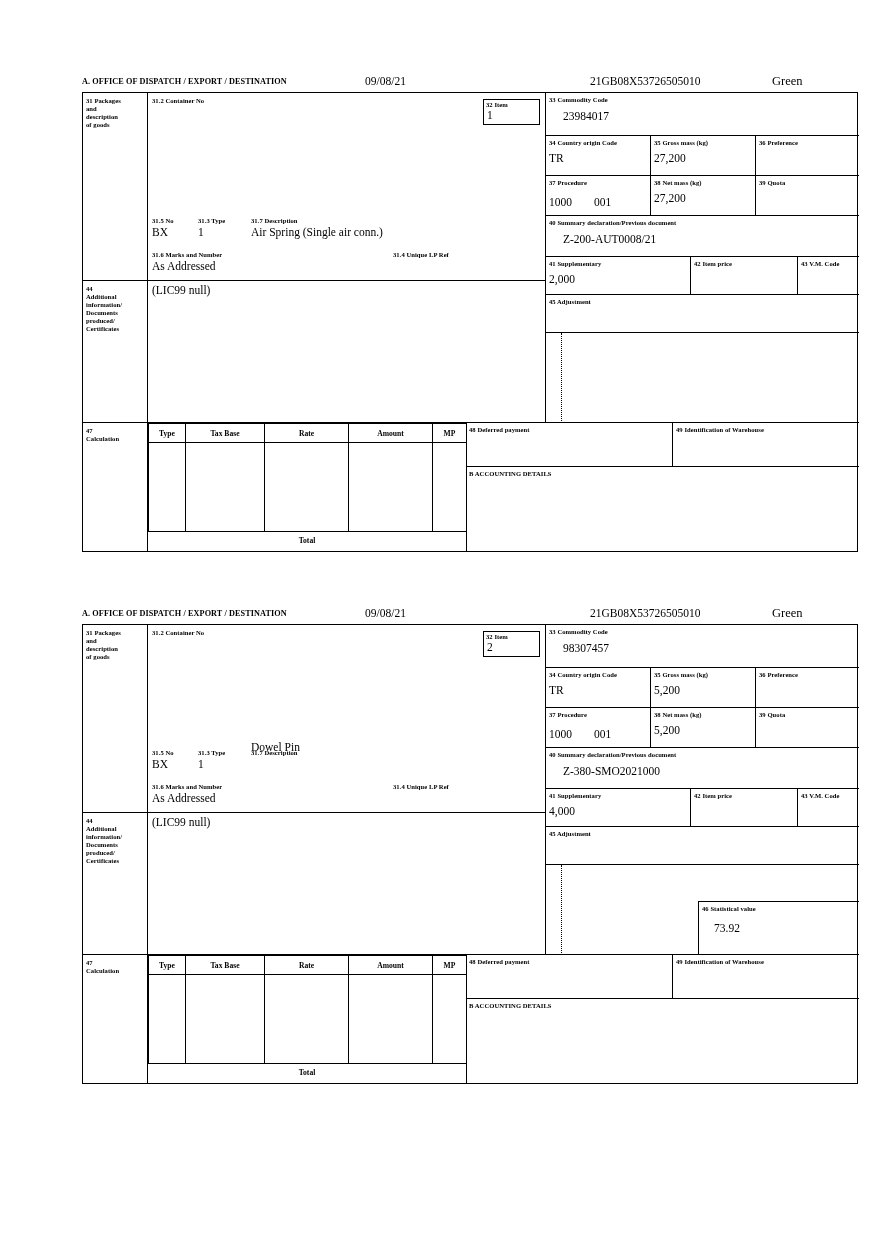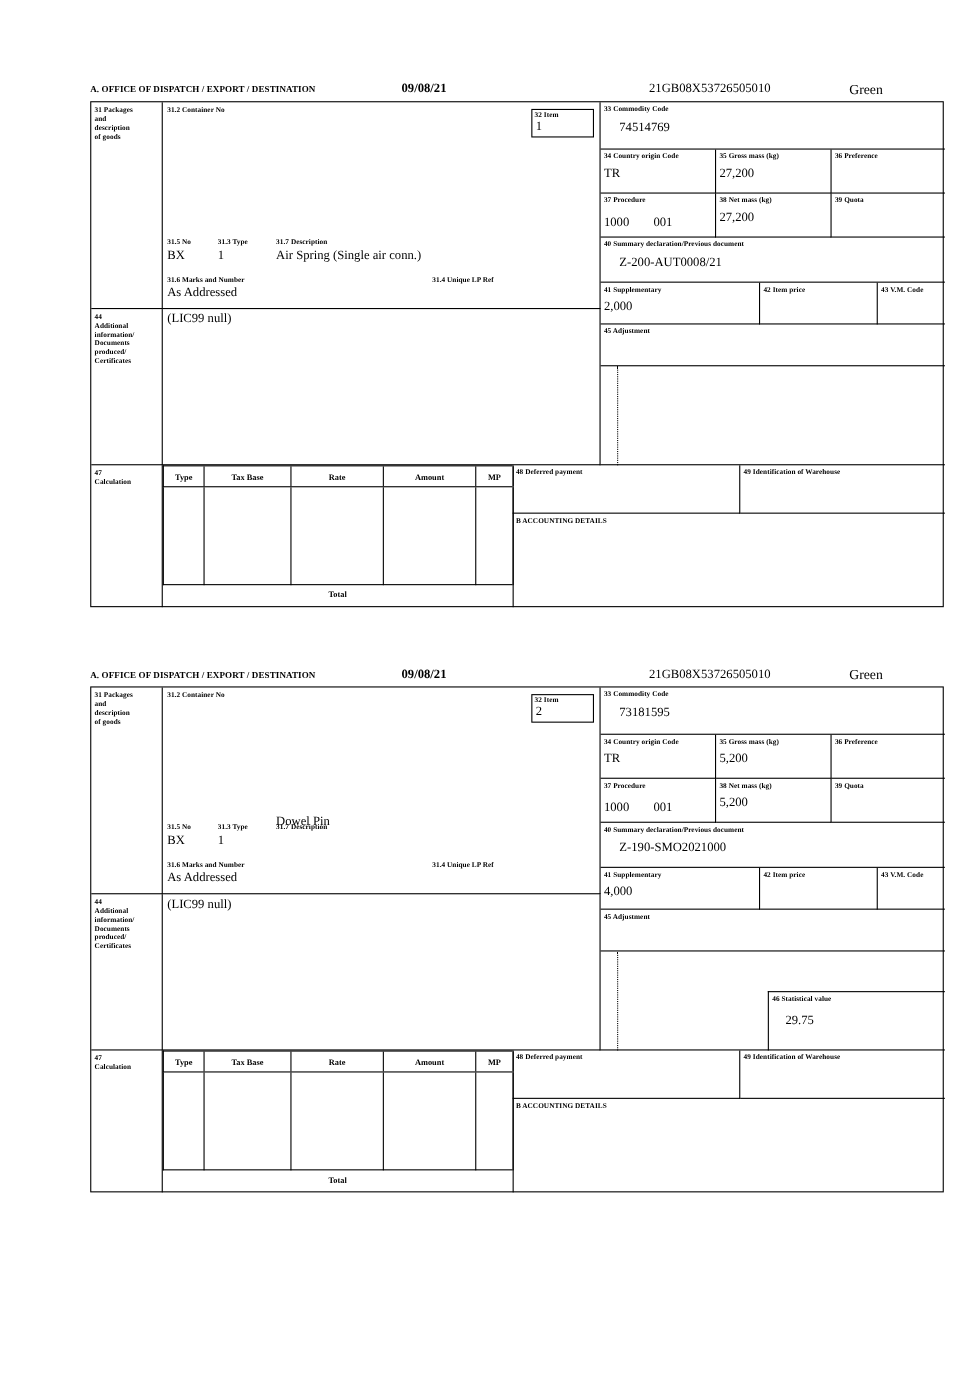--- a/index.html
+++ b/index.html
@@ -40,21 +40,21 @@
     left: 0;
     top: 1px;
     letter-spacing: 0.1px;
   }
   .hdr .date {
     position: absolute;
     left: 283px;
     top: -1px;
     font-family: "Liberation Serif", serif;
     font-size: 11.5px;
-    font-weight: bold;
+    font-weight: normal;
   }
   .hdr .mrn {
     position: absolute;
     left: 508px;
     top: -1px;
     font-size: 11.5px;
     font-weight: normal;
   }
   .hdr .lane {
     position: absolute;
@@ -145,21 +145,21 @@
         <div style="position:absolute; left:330px; top:167px;" class="val"></div>
       </div>
 
       <div class="cell" style="left:400px; top:6px; width:57px; height:26px; border:1px solid #000;">
         <div style="position:absolute; left:2px; top:1px;" class="lbl">32 Item</div>
         <div style="position:absolute; left:3px; top:9px;" class="val">1</div>
       </div>
 
       <div class="cell bb" style="left:463px; top:0; width:313px; height:43px; padding:3px;">
         <div class="lbl">33 Commodity Code</div>
-        <div class="val" style="margin-top:6px; margin-left:14px;">74514769</div>
+        <div class="val" style="margin-top:6px; margin-left:14px;">23984017</div>
       </div>
 
       <div class="cell bb br" style="left:463px; top:43px; width:105px; height:40px; padding:3px;">
         <div class="lbl">34 Country origin Code</div>
         <div class="val" style="margin-top:5px;">TR</div>
       </div>
 
       <div class="cell bb br" style="left:568px; top:43px; width:105px; height:40px; padding:3px;">
         <div class="lbl">35 Gross mass (kg)</div>
         <div class="val" style="margin-top:5px;">27,200</div>
@@ -311,21 +311,21 @@
         <div style="position:absolute; left:330px; top:167px;" class="val"></div>
       </div>
 
       <div class="cell" style="left:400px; top:6px; width:57px; height:26px; border:1px solid #000;">
         <div style="position:absolute; left:2px; top:1px;" class="lbl">32 Item</div>
         <div style="position:absolute; left:3px; top:9px;" class="val">2</div>
       </div>
 
       <div class="cell bb" style="left:463px; top:0; width:313px; height:43px; padding:3px;">
         <div class="lbl">33 Commodity Code</div>
-        <div class="val" style="margin-top:6px; margin-left:14px;">73181595</div>
+        <div class="val" style="margin-top:6px; margin-left:14px;">98307457</div>
       </div>
 
       <div class="cell bb br" style="left:463px; top:43px; width:105px; height:40px; padding:3px;">
         <div class="lbl">34 Country origin Code</div>
         <div class="val" style="margin-top:5px;">TR</div>
       </div>
       <div class="cell bb br" style="left:568px; top:43px; width:105px; height:40px; padding:3px;">
         <div class="lbl">35 Gross mass (kg)</div>
         <div class="val" style="margin-top:5px;">5,200</div>
       </div>
@@ -345,21 +345,21 @@
         <div class="lbl">38 Net mass (kg)</div>
         <div class="val" style="margin-top:5px;">5,200</div>
       </div>
       <div class="cell bb" style="left:673px; top:83px; width:103px; height:40px; padding:3px;">
         <div class="lbl">39 Quota</div>
         <div class="val" style="margin-top:5px;"></div>
       </div>
 
       <div class="cell bb" style="left:463px; top:123px; width:313px; height:41px; padding:3px;">
         <div class="lbl">40 Summary declaration/Previous document</div>
-        <div class="val" style="margin-top:6px; margin-left:14px;">Z-190-SMO2021000</div>
+        <div class="val" style="margin-top:6px; margin-left:14px;">Z-380-SMO2021000</div>
       </div>
 
       <div class="cell bb br" style="left:463px; top:164px; width:145px; height:38px; padding:3px;">
         <div class="lbl">41 Supplementary</div>
         <div class="val" style="margin-top:5px;">4,000</div>
       </div>
       <div class="cell bb br" style="left:608px; top:164px; width:107px; height:38px; padding:3px;">
         <div class="lbl">42 Item price</div>
         <div class="val" style="margin-top:5px;"></div>
       </div>
@@ -383,21 +383,21 @@
 
       <div class="cell bb" style="left:463px; top:202px; width:313px; height:38px; padding:3px;">
         <div class="lbl">45 Adjustment</div>
         <div class="val" style="margin-top:5px;"></div>
       </div>
 
       <div class="cell bb" style="left:463px; top:240px; width:313px; height:90px;">
         <div style="position:absolute; left:15px; top:0; width:1px; height:90px; border-left:1px dotted #000;"></div>
         <div class="cell" style="left:152px; top:36px; width:161px; height:54px; border-left:1px solid #000; border-top:1px solid #000; padding:3px;">
           <div class="lbl">46 Statistical value</div>
-          <div class="val" style="margin-top:9px; margin-left:12px;">29.75</div>
+          <div class="val" style="margin-top:9px; margin-left:12px;">73.92</div>
         </div>
       </div>
 
       <div class="cell br" style="left:0; top:330px; width:65px; height:129px; padding:4px 0 0 3px;">
         <div class="lbl">47</div>
         <div class="lbl">Calculation</div>
       </div>
 
       <div class="cell" style="left:65px; top:330px; width:398px; height:129px;">
         <div class="cell" style="left:0; top:0; width:318px; height:20px; border:1px solid #000; border-right:none;">

